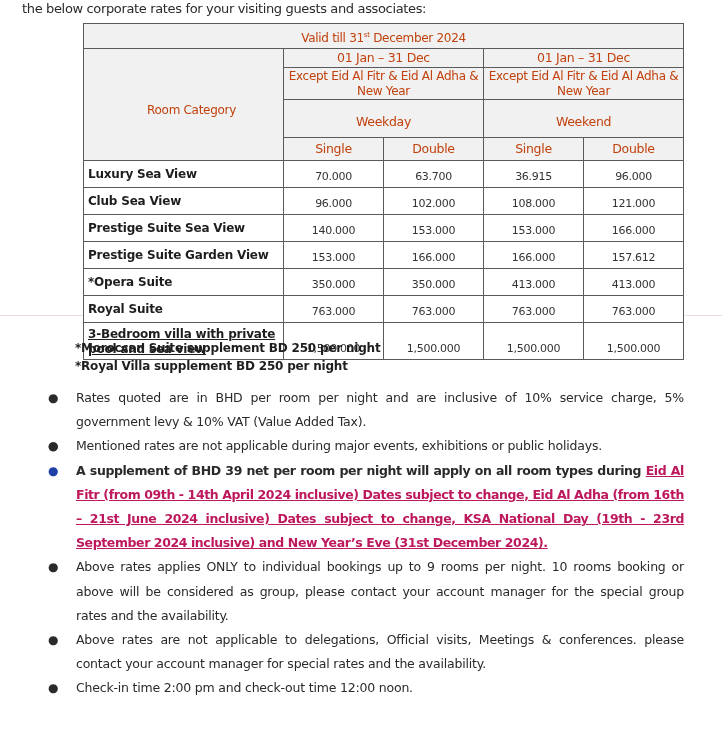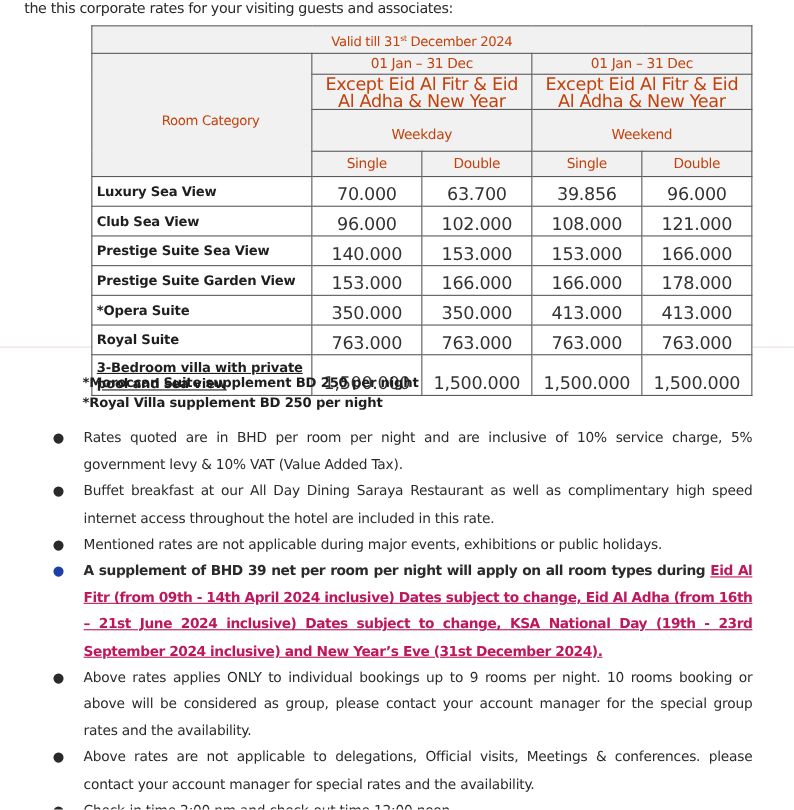--- a/index.html
+++ b/index.html
@@ -50,39 +50,39 @@
     table.rates thead th {
       background: #f1f1f1;
       font-weight: normal;
       text-align: center;
       color: #c2410c;
       letter-spacing: -0.3px;
       margin-top: 26px;
     }
     table.rates .h-valid { height: 24px; font-size: 12px; }
     table.rates .h-date { height: 18px; font-size: 12.5px; }
-    table.rates .h-except { height: 31px; font-size: 16px; line-height: 15px; }
+    table.rates .h-except { height: 31px; font-size: 12px; line-height: 15px; }
     table.rates .h-period { height: 31px; font-size: 12.5px; padding-top: 6px; }
     table.rates .h-occ { height: 22px; font-size: 12.5px; }
     table.rates .h-room { text-align: center; padding-top: 10px; padding-left: 20px; }
     table.rates tbody td {
       height: 23px;
       background: #ffffff;
     }
     table.rates tbody td.room {
       font-weight: bold;
       text-align: left;
       font-size: 12px;
       letter-spacing: -0.2px;
       color: #1e1e1e;
       margin-top: 19px;
     }
     table.rates tbody td.rate {
       text-align: center;
-      font-size: 16px;
+      font-size: 11px;
       color: #333333;
       letter-spacing: -0.3px;
       vertical-align: bottom;
       padding-bottom: 3px;
     }
     table.rates tbody tr.tall td { height: 33px; }
     table.rates tbody tr.tall td.room { line-height: 15px; padding-top: 1px; text-decoration: underline; }
     .notes {
       position: absolute;
       left: 75px;
@@ -127,21 +127,21 @@
       color: #be185d;
       text-decoration: underline;
       font-weight: bold;
     }
     col.c-room { width: 200px; }
     col.c-r { width: 100px; }
   </style>
 </head>
 <body>
 
-<div class="intro">the this corporate rates for your visiting guests and associates:</div>
+<div class="intro">the below corporate rates for your visiting guests and associates:</div>
 
 <div class="page-break-line"></div>
 
 <table class="rates">
   <colgroup>
     <col class="c-room">
       <col class="c-r">
       <col class="c-r">
       <col class="c-r">
       <col class="c-r">
@@ -168,21 +168,21 @@
       <th class="h-occ">Double</th>
       <th class="h-occ">Single</th>
       <th class="h-occ">Double</th>
     </tr>
   </thead>
   <tbody>
     <tr>
       <td class="room">Luxury Sea View</td>
       <td class="rate">70.000</td>
       <td class="rate">63.700</td>
-      <td class="rate">39.856</td>
+      <td class="rate">36.915</td>
       <td class="rate">96.000</td>
     </tr>
     <tr>
       <td class="room">Club Sea View</td>
       <td class="rate">96.000</td>
       <td class="rate">102.000</td>
       <td class="rate">108.000</td>
       <td class="rate">121.000</td>
     </tr>
     <tr>
@@ -190,21 +190,21 @@
       <td class="rate">140.000</td>
       <td class="rate">153.000</td>
       <td class="rate">153.000</td>
       <td class="rate">166.000</td>
     </tr>
     <tr>
       <td class="room">Prestige Suite Garden View</td>
       <td class="rate">153.000</td>
       <td class="rate">166.000</td>
       <td class="rate">166.000</td>
-      <td class="rate">178.000</td>
+      <td class="rate">157.612</td>
     </tr>
     <tr>
       <td class="room">*Opera Suite</td>
       <td class="rate">350.000</td>
       <td class="rate">350.000</td>
       <td class="rate">413.000</td>
       <td class="rate">413.000</td>
     </tr>
     <tr>
       <td class="room">Royal Suite</td>
@@ -228,21 +228,20 @@
   <div>*Royal Villa supplement BD 250 per night</div>
 </div>
 
 <ul class="terms">
   <li>
     <span class="bullet">●</span>
     <span>Rates quoted are in BHD per room per night and are inclusive of 10% service charge, 5% government levy &amp; 10% VAT (Value Added Tax).</span>
   </li>
   <li>
     <span class="bullet">●</span>
-    <span>Buffet breakfast at our All Day Dining Saraya Restaurant as well as complimentary high speed internet access throughout the hotel are included in this rate.</span>
   </li>
   <li>
     <span class="bullet">●</span>
     <span>Mentioned rates are not applicable during major events, exhibitions or public holidays.</span>
   </li>
   <li class="highlight">
     <span class="bullet">●</span>
     <span>A supplement of BHD 39 net per room per night will apply on all room types during </span><span class="link">Eid Al Fitr (from 09th - 14th April 2024 inclusive) Dates subject to change, Eid Al Adha (from 16th – 21st June 2024 inclusive)  Dates subject to change, KSA National Day (19th - 23rd September 2024 inclusive) and New Year’s Eve (31st December 2024).</span>
   </li>
   <li>

